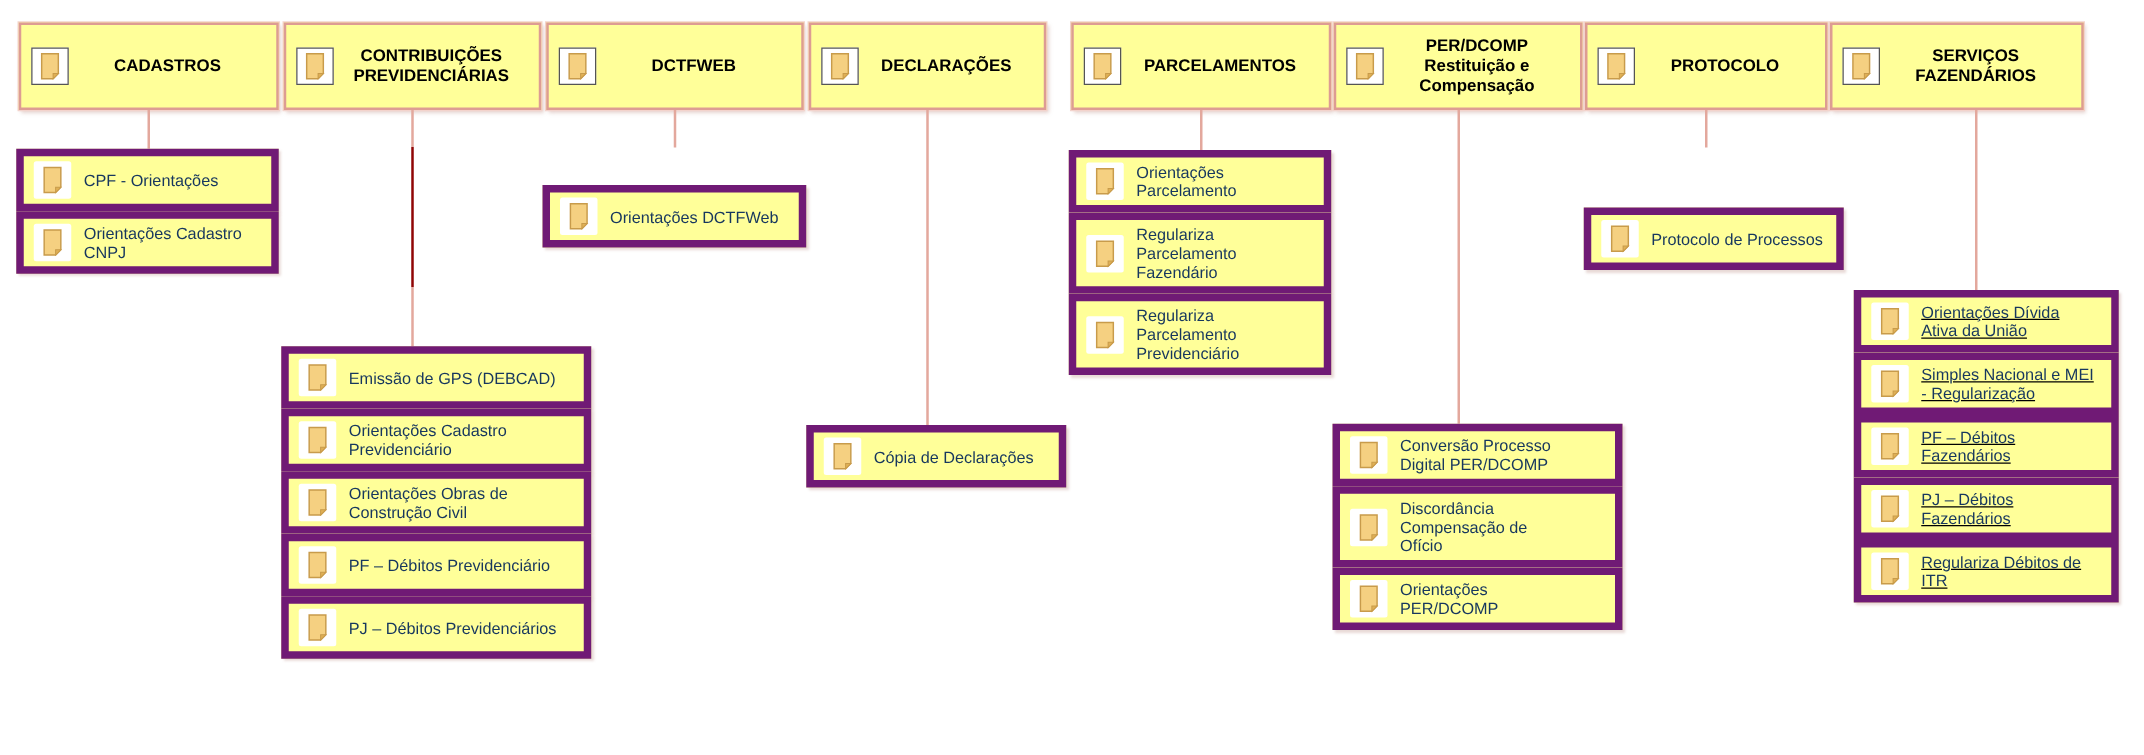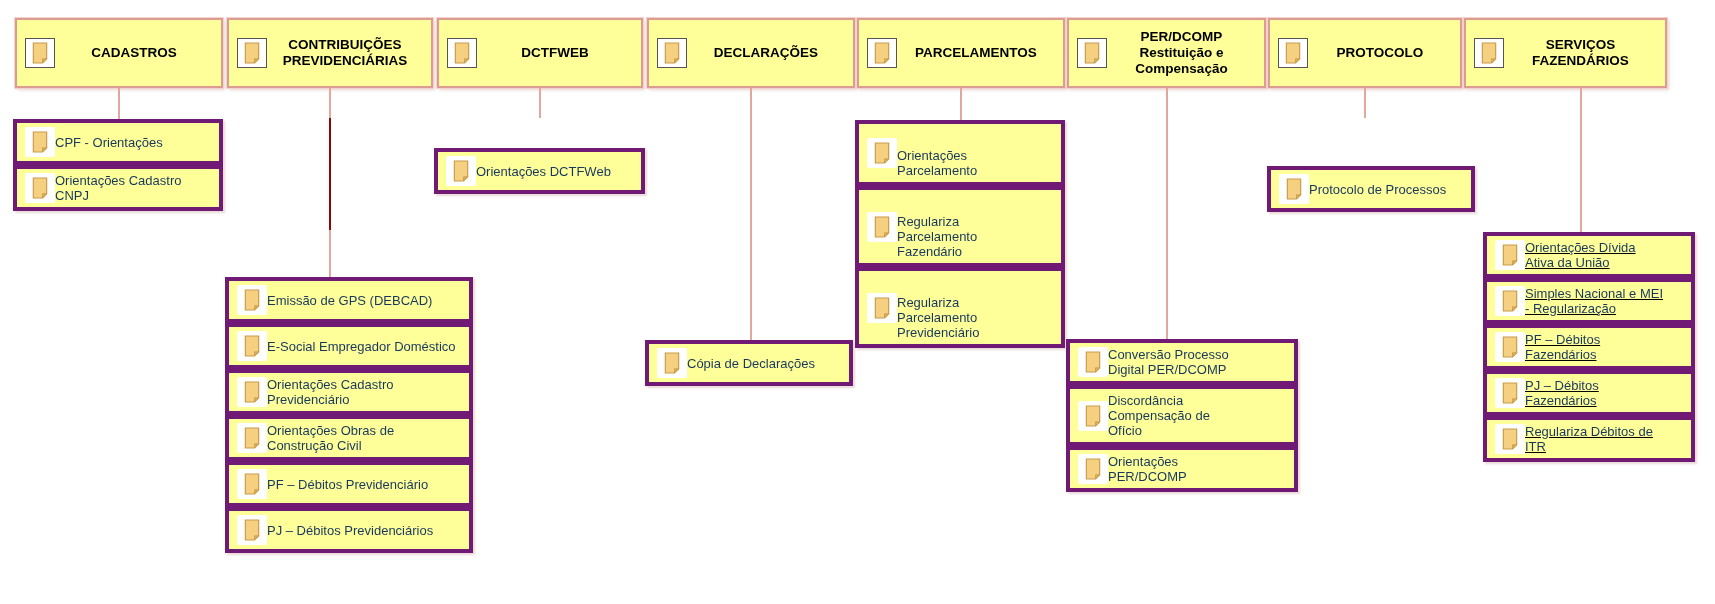--- a/index.html
+++ b/index.html
@@ -4,21 +4,21 @@
 <style>
   html,body{margin:0;padding:0;background:#ffffff;}
   body{font-family:"Liberation Sans", sans-serif;}
   #canvas{position:relative;width:1715px;height:604px;background:#ffffff;overflow:hidden;}
 
   .col{position:absolute;top:18px;}
   
   .col-1{left:15px;width:208px;}
   .col-2{left:227px;width:206px;}
   .col-3{left:437px;width:206px;}
-  .col-4{left:647px;width:208px;}
+  .col-4{left:647px;width:190px;}
   .col-5{left:857px;width:208px;}
   .col-6{left:1067px;width:199px;}
   .col-7{left:1268px;width:194px;}
   .col-8{left:1464px;width:203px;}
 
   .hbox{
     box-sizing:border-box;height:70px;width:100%;
     background:#FFFF99;border:2px solid #DD9C93;
     box-shadow:0 0 0 1px #F3D3CC, 2px 2px 3px rgba(180,130,120,0.35);
     display:flex;align-items:center;padding:0 8px;cursor:pointer;
@@ -50,26 +50,26 @@
   .col-2 .children{top:259px;left:-2px;width:248px;border-radius:27px;}
   .col-3 .children{top:100px;left:-3px;width:211px;margin-top:30px;}
   .col-4 .children{top:322px;left:-2px;width:208px;}
   .col-5 .children{top:102px;left:-2px;width:210px;}
   .col-6 .children{top:321px;left:-1px;width:232px;}
   .col-7 .children{top:100px;left:-1px;width:208px;margin-top:48px;}
   .col-8 .children{top:214px;left:19px;width:212px;text-decoration:underline;}
 
   .cbox{
     box-sizing:border-box;width:100%;min-height:46px;
-    background:#FFFF99;border:4px solid #701a75;
+    background:#FFFF99;border:6px solid #701a75;
     box-shadow:2px 2px 2px rgba(180,130,120,0.3);
-    display:flex;align-items:center;padding:4px 6px 4px 8px;cursor:pointer;
+    display:flex;align-items:center;gap:10px;padding:4px 6px 4px 8px;cursor:pointer;
   }
   .clabel{font-size:13px;line-height:15px;color:#17375E;word-wrap:break-word;}
-  .col-5 .clabel{max-width:128px;margin-top:20px;}
+  .col-5 .clabel{max-width:128px;}
   .col-6 .clabel{max-width:132px;}
   .col-8 .clabel{max-width:140px;}
 </style>
 </head>
 <body>
 
 <div id="canvas">
 
   <div class="col col-1">
     <div class="hbox">
@@ -125,29 +125,20 @@
           </span>
     <span class="clabel">Emissão de GPS (DEBCAD)</span>
   </div>
         <div class="cbox">
     <span class="icon cicon">
             <svg viewBox="0 0 24 28" aria-hidden="true">
     <path d="M4 2 h16 v19 l-5 5 H4 z" fill="#F5D081" stroke="#C89B4B" stroke-width="1.4"></path>
     <path d="M15 26 v-5 h5 z" fill="#E0B055" stroke="#C89B4B" stroke-width="1"></path>
   </svg>
           </span>
-    <span class="clabel">E-Social Empregador Doméstico</span>
-  </div>
-        <div class="cbox">
-    <span class="icon cicon">
-            <svg viewBox="0 0 24 28" aria-hidden="true">
-    <path d="M4 2 h16 v19 l-5 5 H4 z" fill="#F5D081" stroke="#C89B4B" stroke-width="1.4"></path>
-    <path d="M15 26 v-5 h5 z" fill="#E0B055" stroke="#C89B4B" stroke-width="1"></path>
-  </svg>
-          </span>
     <span class="clabel">Orientações Cadastro Previdenciário</span>
   </div>
         <div class="cbox">
     <span class="icon cicon">
             <svg viewBox="0 0 24 28" aria-hidden="true">
     <path d="M4 2 h16 v19 l-5 5 H4 z" fill="#F5D081" stroke="#C89B4B" stroke-width="1.4"></path>
     <path d="M15 26 v-5 h5 z" fill="#E0B055" stroke="#C89B4B" stroke-width="1"></path>
   </svg>
           </span>
     <span class="clabel">Orientações Obras de Construção Civil</span>

